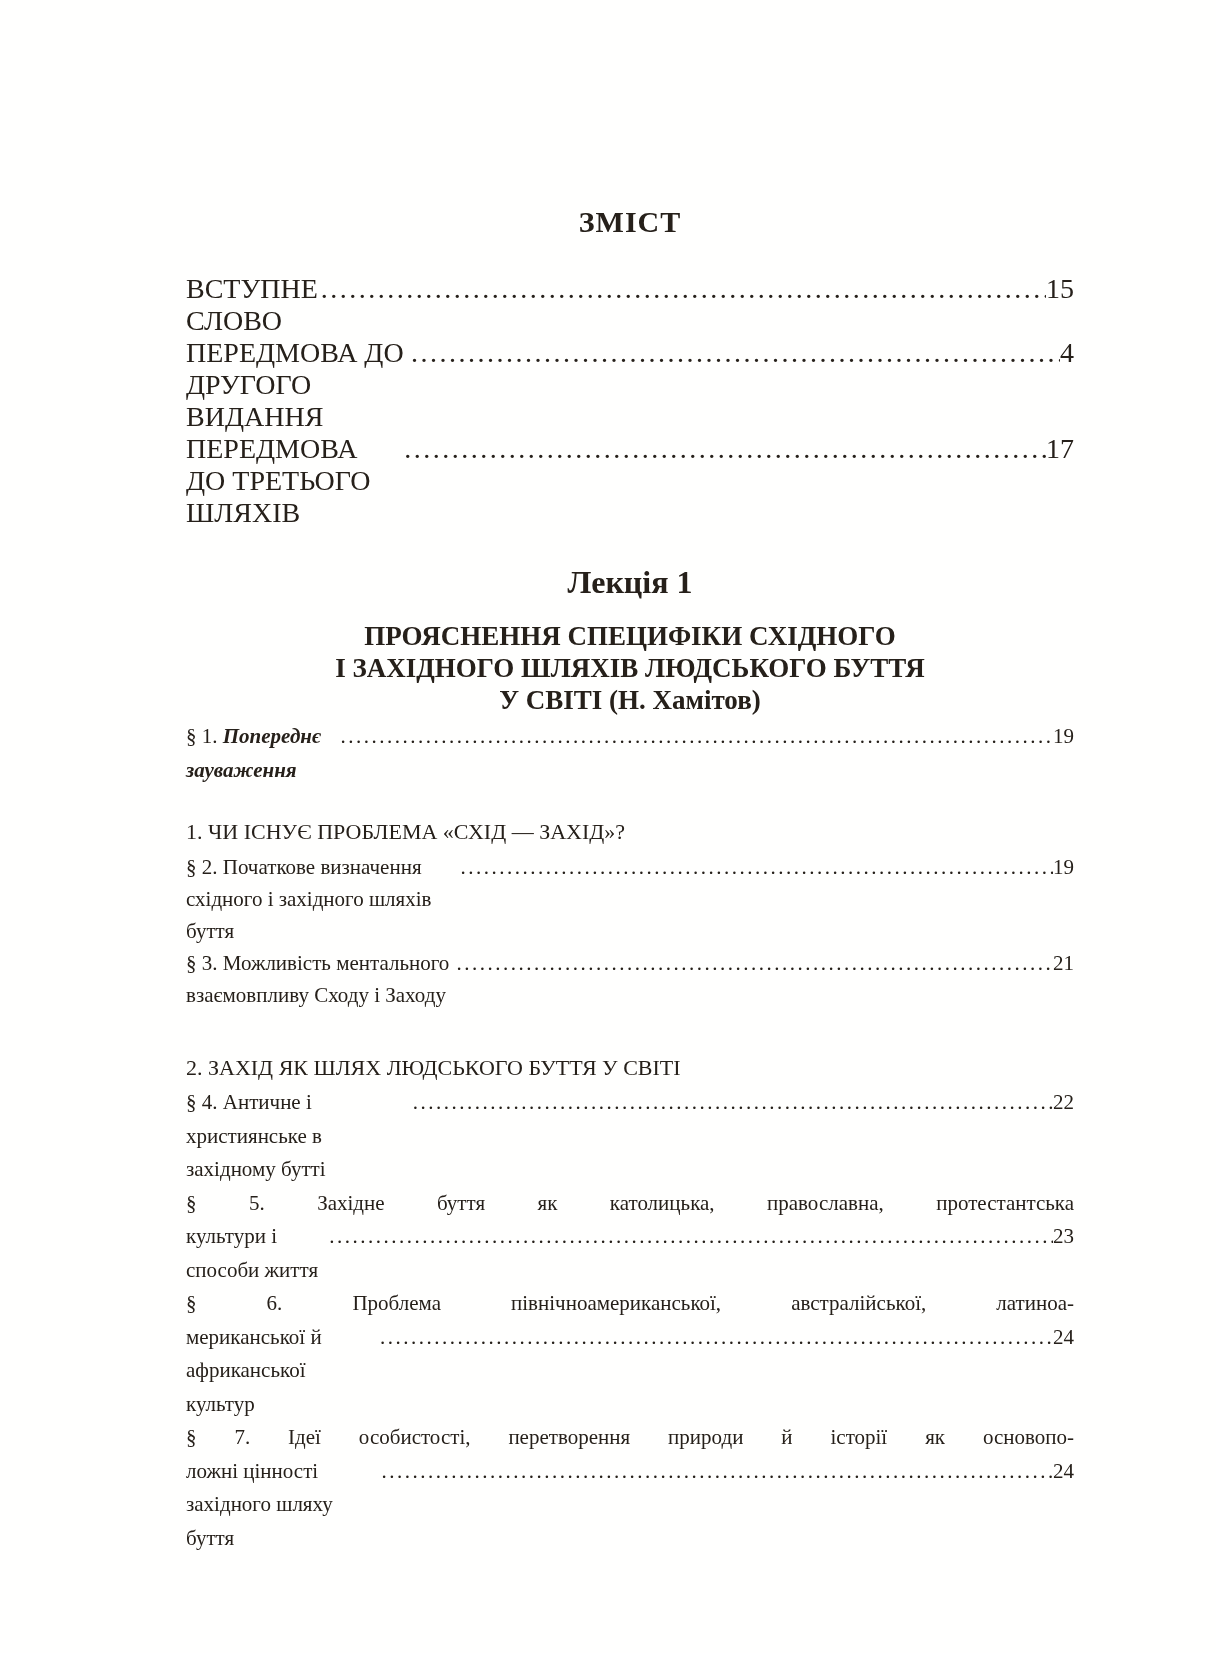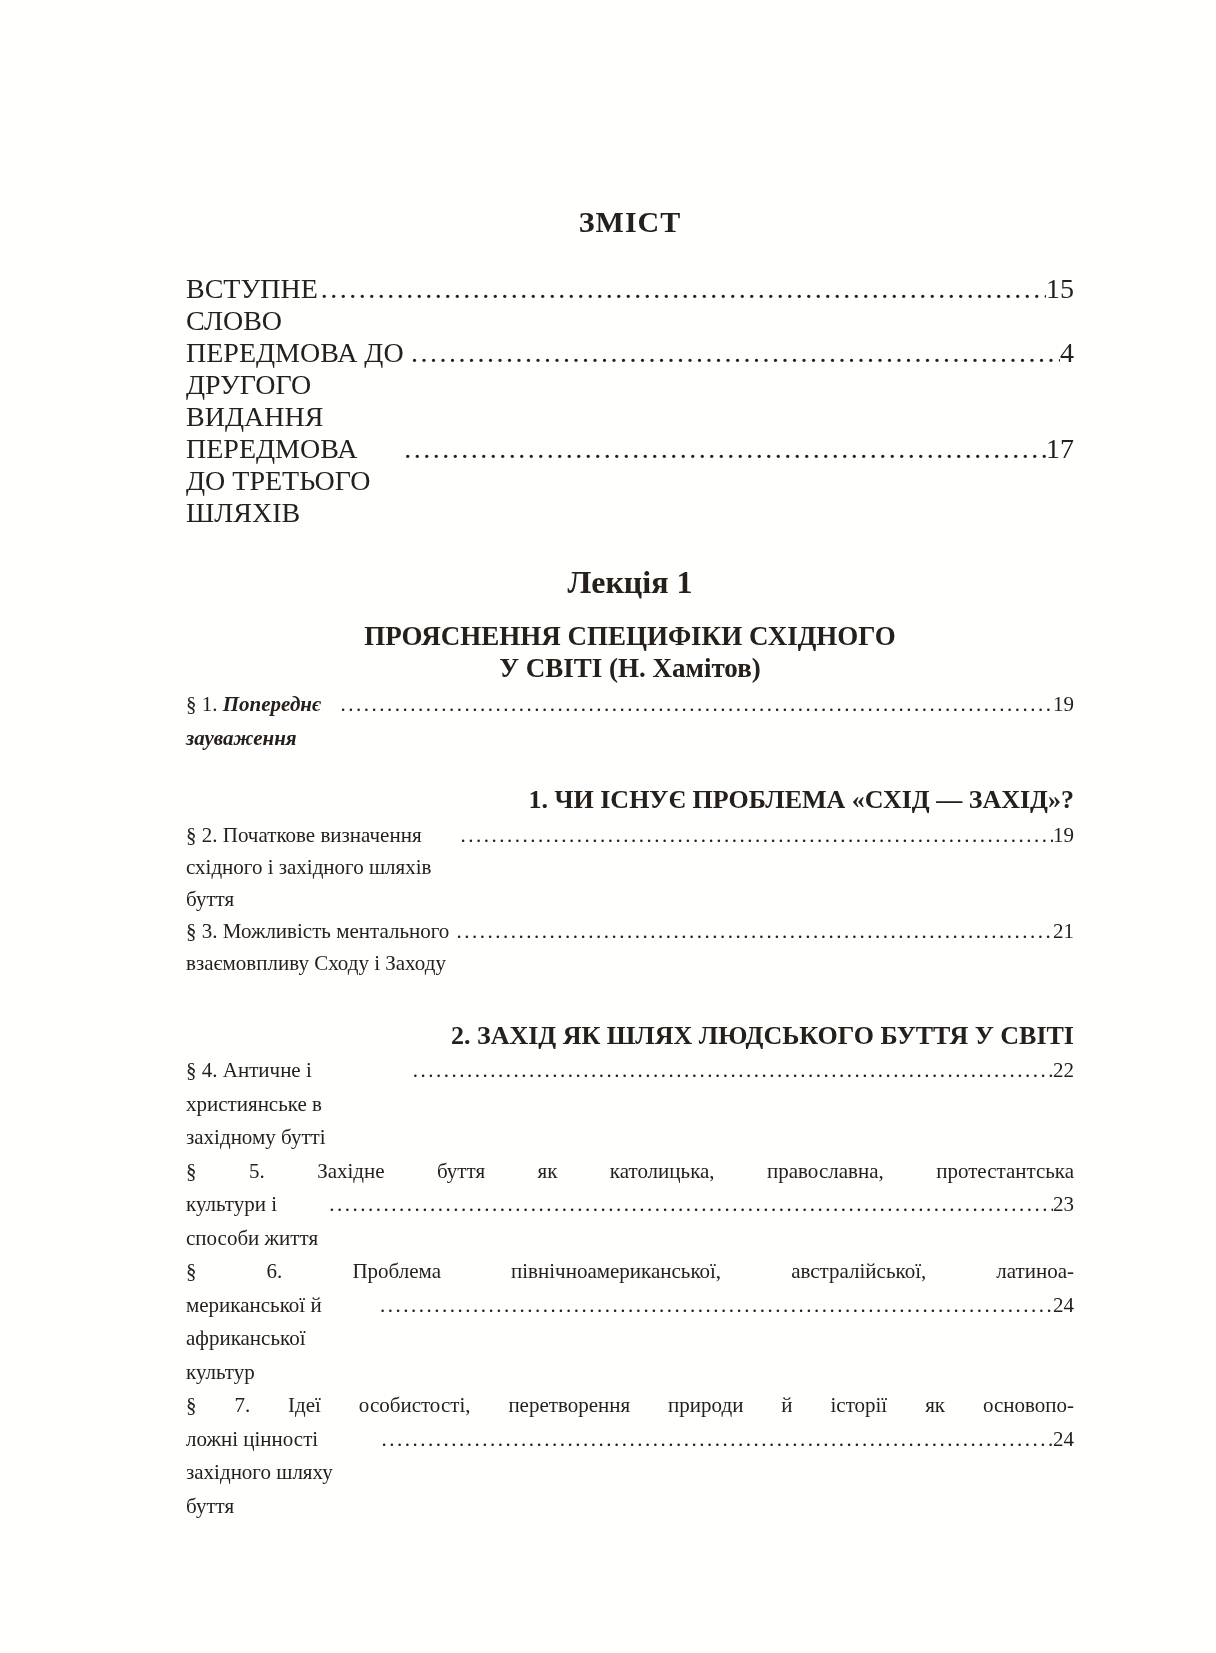--- a/index.html
+++ b/index.html
@@ -36,24 +36,24 @@
     font-weight: 700;
   }
   .lecture-title {
     margin-top: 23px;
     text-align: center;
     font-size: 27px;
     line-height: 32px;
     font-weight: 700;
   }
   .section-heading {
-    text-align: right;
-    font-size: 26px;
+    text-align: left;
+    font-size: 22px;
     line-height: 30px;
-    font-weight: 700;
+    font-weight: 400;
   }
   .sh1 { margin-top: 30px; }
   .sh2 { margin-top: 42px; }
 
   
   .front { margin-top: 35px; font-size: 28px; }
   .front .row { line-height: 32px; }
 
   .row {
     display: flex;
@@ -111,20 +111,21 @@
       <span>ПЕРЕДМОВА ДО ТРЕТЬОГО ШЛЯХІВ</span>
       <span class="leader"></span>
       <span class="pg">17</span>
     </div>
   </div>
 
   <div class="lecture-heading">Лекція 1</div>
 
   <div class="lecture-title">
     <div>ПРОЯСНЕННЯ СПЕЦИФІКИ СХІДНОГО</div>
+    <div>І ЗАХІДНОГО ШЛЯХІВ ЛЮДСЬКОГО БУТТЯ</div>
     <div>У СВІТІ (Н. Хамітов)</div>
   </div>
 
   <div class="entries e1">
     <div class="row">
       <span><span>§ 1. </span><span class="it">Попереднє зауваження</span></span>
       <span class="leader"></span>
       <span class="pg">19</span>
     </div>
   </div>

